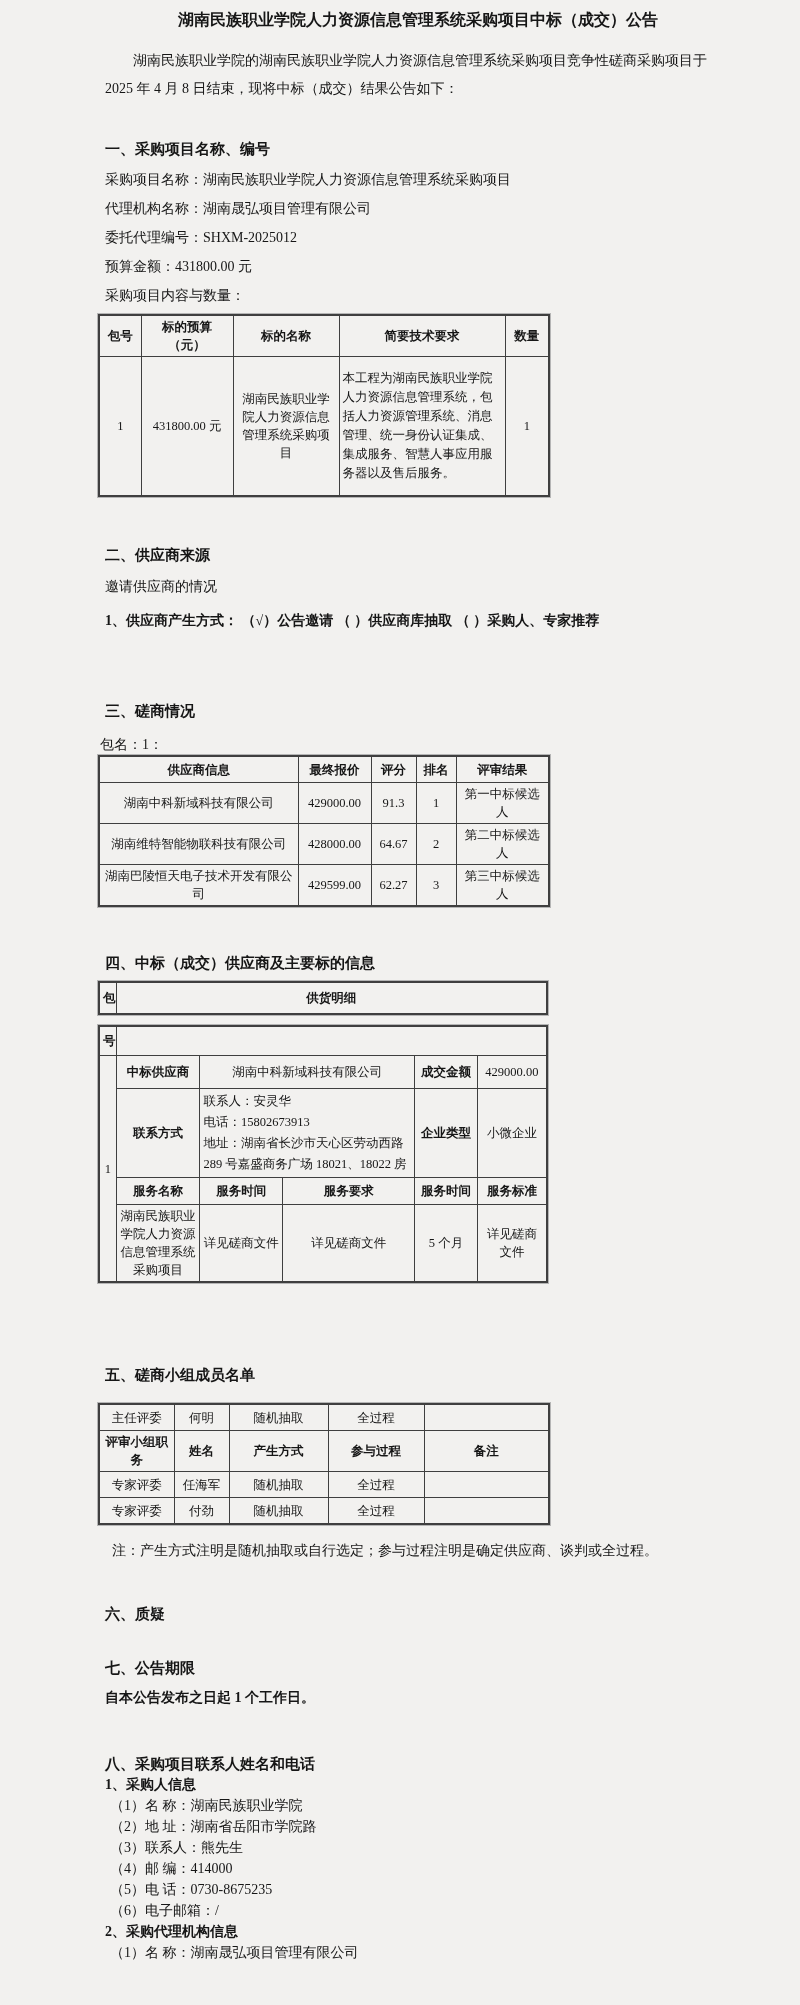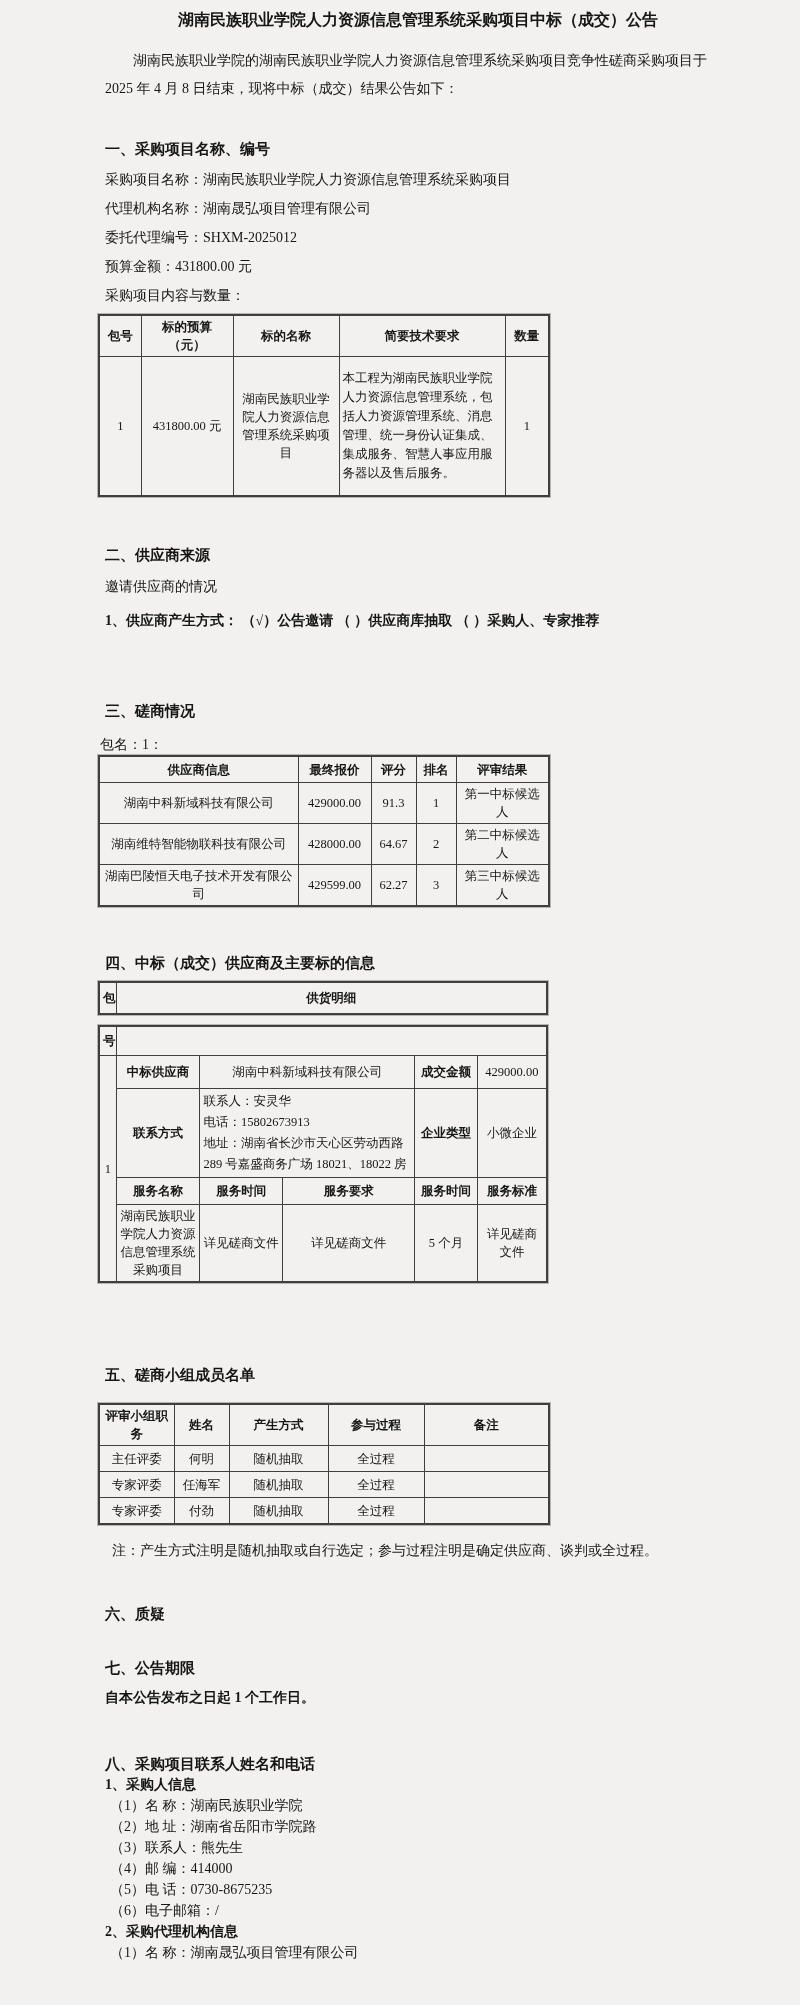--- a/index.html
+++ b/index.html
@@ -226,32 +226,32 @@
   <table class="tbl t5">
     <colgroup>
         <col style="width:75px">
         <col style="width:55px">
         <col style="width:99px">
         <col style="width:96px">
         <col style="width:125px">
       </colgroup>
     <tbody>
         <tr>
+      <td>主任评委</td>
+      <td>何明</td>
+      <td>随机抽取</td>
+      <td>全过程</td>
+      <td></td>
+    </tr>
+    <tr>
       <td class="b">评审小组职务</td>
       <td class="b">姓名</td>
       <td class="b">产生方式</td>
       <td class="b">参与过程</td>
       <td class="b">备注</td>
-    </tr>
-    <tr>
-      <td>主任评委</td>
-      <td>何明</td>
-      <td>随机抽取</td>
-      <td>全过程</td>
-      <td></td>
     </tr>
     <tr>
       <td>专家评委</td>
       <td>任海军</td>
       <td>随机抽取</td>
       <td>全过程</td>
       <td></td>
     </tr>
     <tr>
       <td>专家评委</td>

